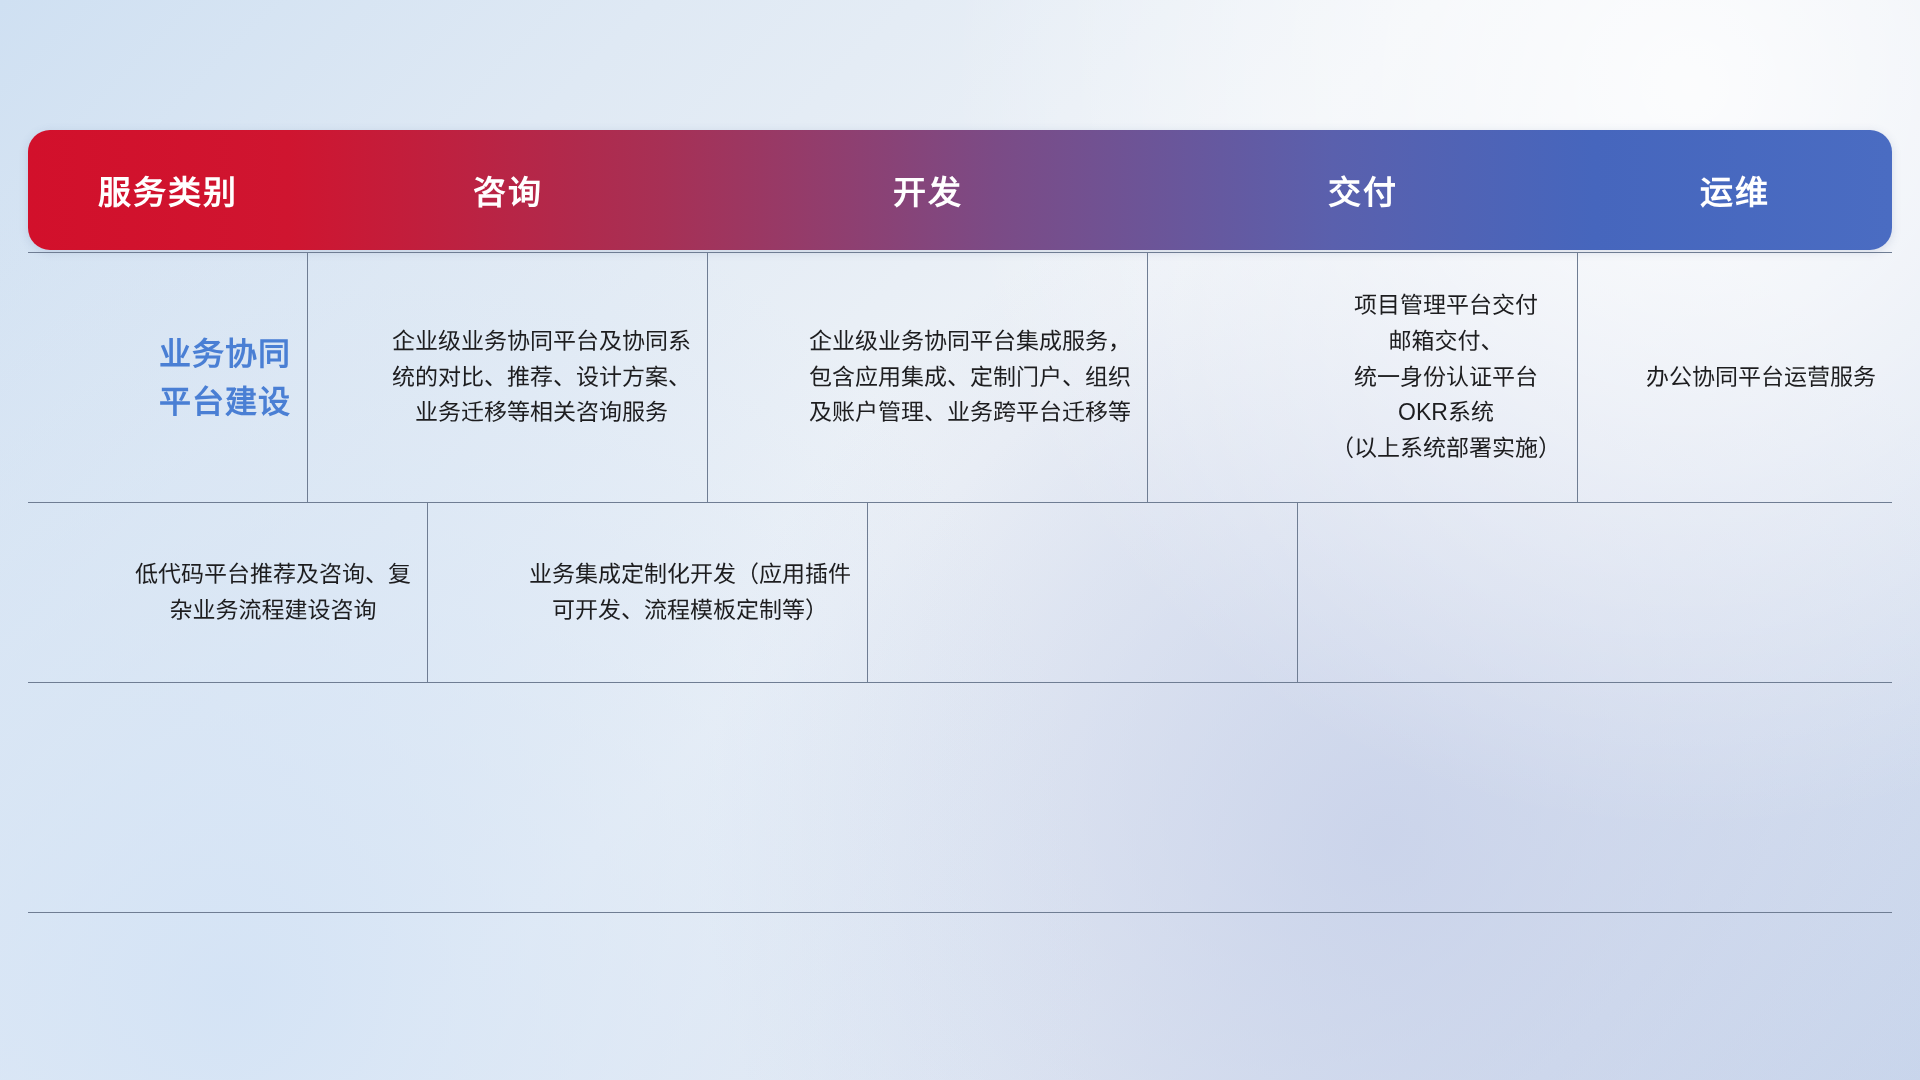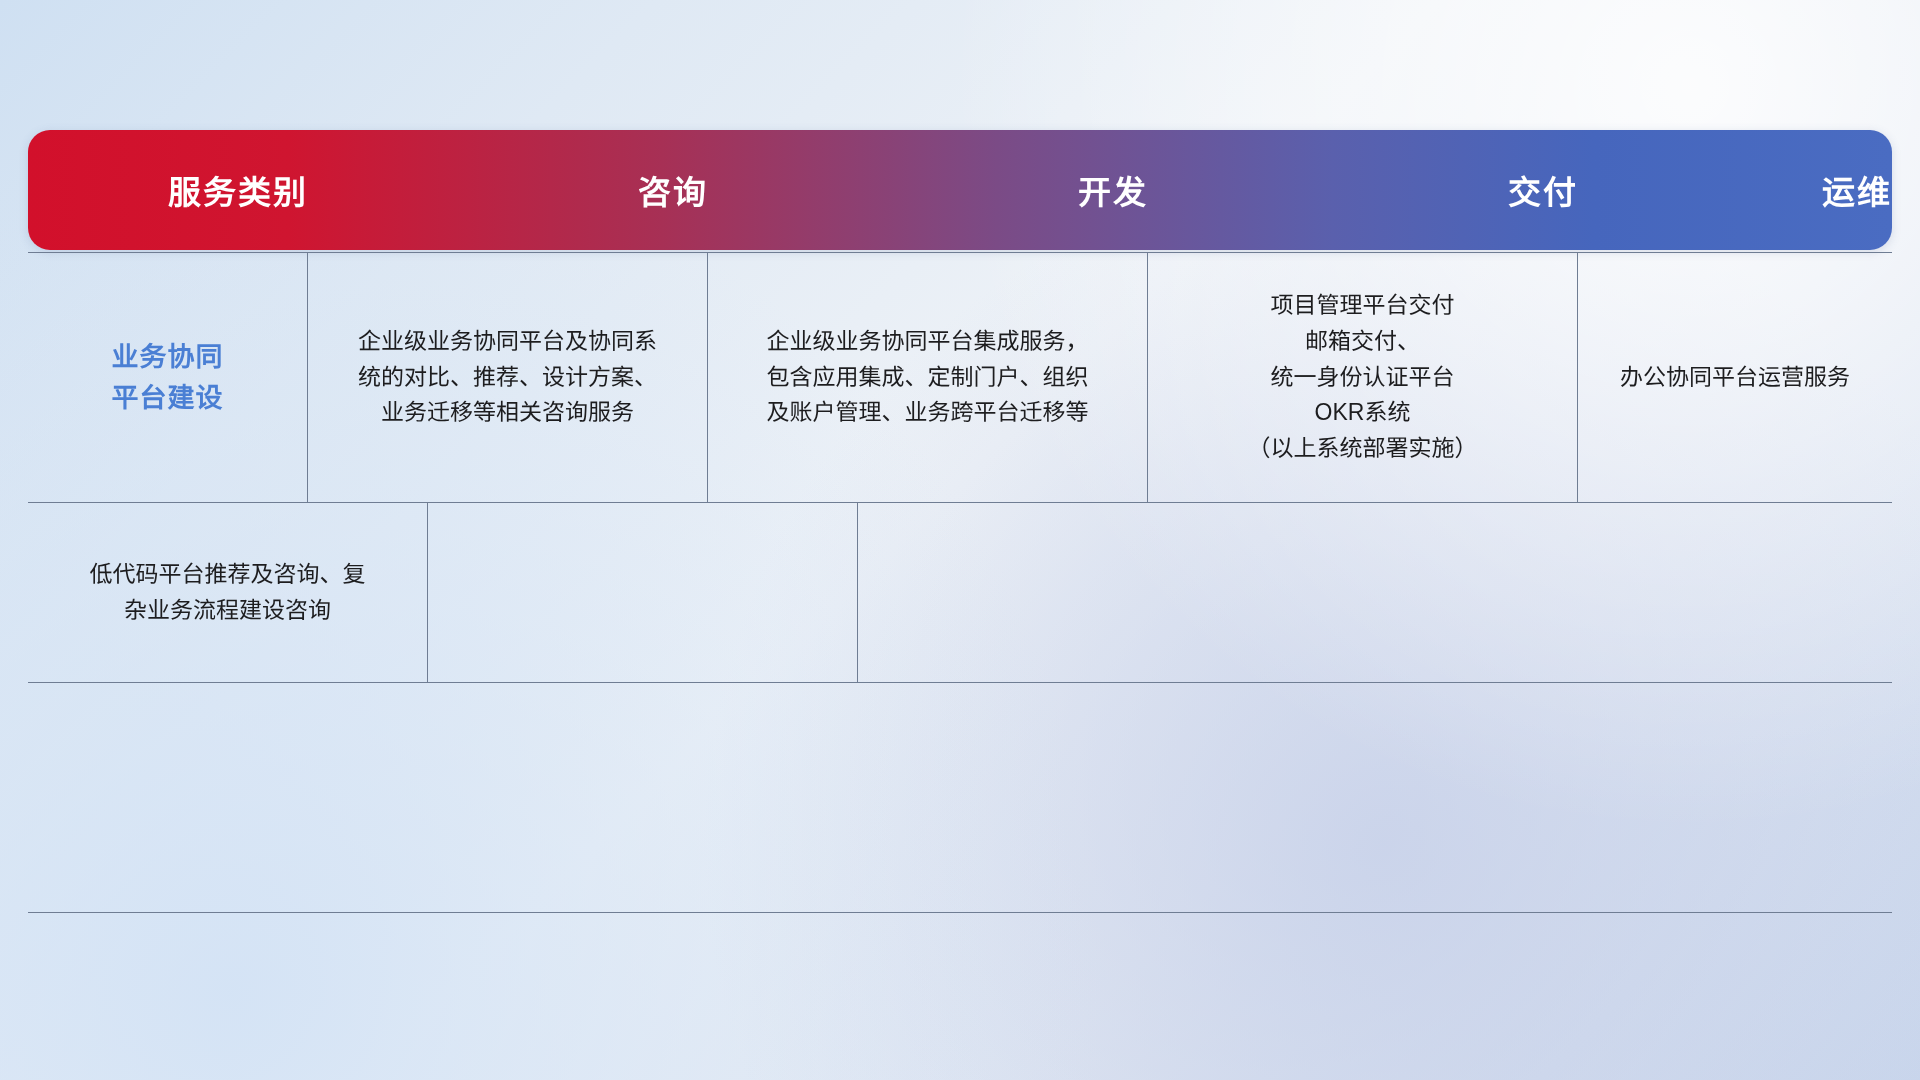--- a/index.html
+++ b/index.html
@@ -34,21 +34,21 @@
     display: flex;
     height: 120px;
     border-radius: 22px;
     overflow: hidden;
     background: linear-gradient(90deg, #d2102b 0%, #cf1530 14%, #a73055 34%, #7b4b86 52%, #5a60ad 70%, #4666bd 84%, #4a6cc2 100%);
     box-shadow: 0 2px 10px rgba(80,100,150,0.18);
   }
   .header-cell {
     display: flex;
     align-items: center;
-    justify-content: flex-end;
+    justify-content: center;
     color: #ffffff;
     font-size: 33px;
     font-weight: bold;
     letter-spacing: 2px;
     box-sizing: border-box;
   }
 
   
   .body-grid {
     margin-top: 2px;
@@ -56,34 +56,34 @@
   }
   .row {
     display: flex;
     border-bottom: 1px solid #6f7d93;
     box-sizing: border-box;
   }
   .cell {
     box-sizing: border-box;
     display: flex;
     align-items: center;
-    justify-content: center;
+    justify-content: flex-end;
     text-align: center;
     padding: 10px 16px;
     font-size: 23px;
     line-height: 1.55;
     color: #1d1d1f;
   }
   .cell.sep {
     border-right: 1px solid #6f7d93;
   }
   .cell.cat {
     color: #4a7fd4;
     font-weight: bold;
-    font-size: 27px;
+    font-size: 32px;
     letter-spacing: 1px;
     line-height: 1.5;
   }
 
   
   .c0 { width: 280px; }
   .c1 { width: 400px; }
   .c2 { width: 440px; }
   .c3 { width: 430px; }
   .c4 { width: 314px; }
@@ -146,20 +146,24 @@
         <div class="cell c4">
             <span class="txt">办公协同平台运营服务</span>
           </div>
       </div>
 
       <div class="row row-1">
         <div class="cell c1 sep">
             <span class="txt">低代码平台推荐及咨询、复
 杂业务流程建设咨询</span>
           </div>
+        <div class="cell c2 sep">
+            <span class="txt">业务集成定制化开发（应用插件
+可开发、流程模板定制等）</span>
+          </div>
         <div class="cell c3 sep">
             <span class="txt"></span>
           </div>
         <div class="cell c4">
             <span class="txt"></span>
           </div>
       </div>
 
       <div class="row row-2">
         <div class="cell c4">

